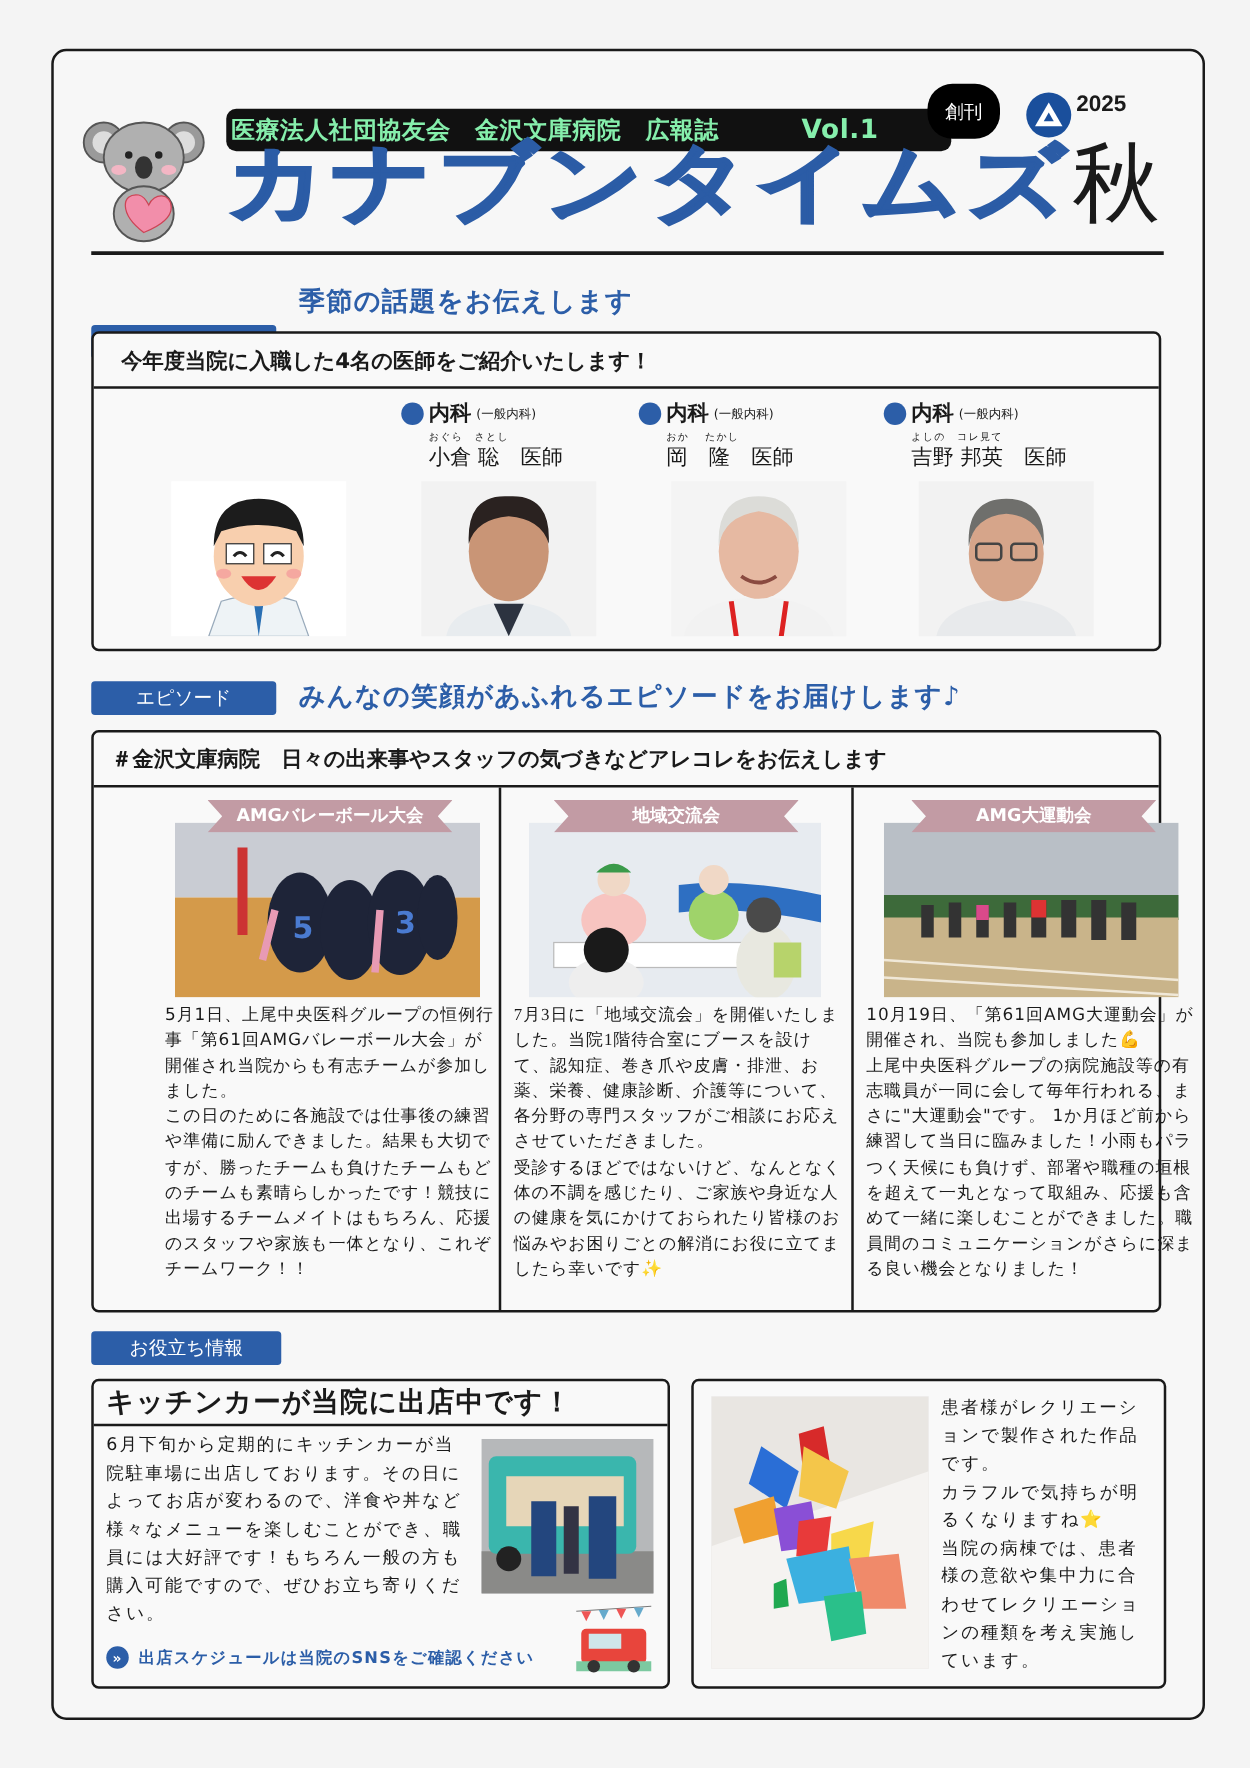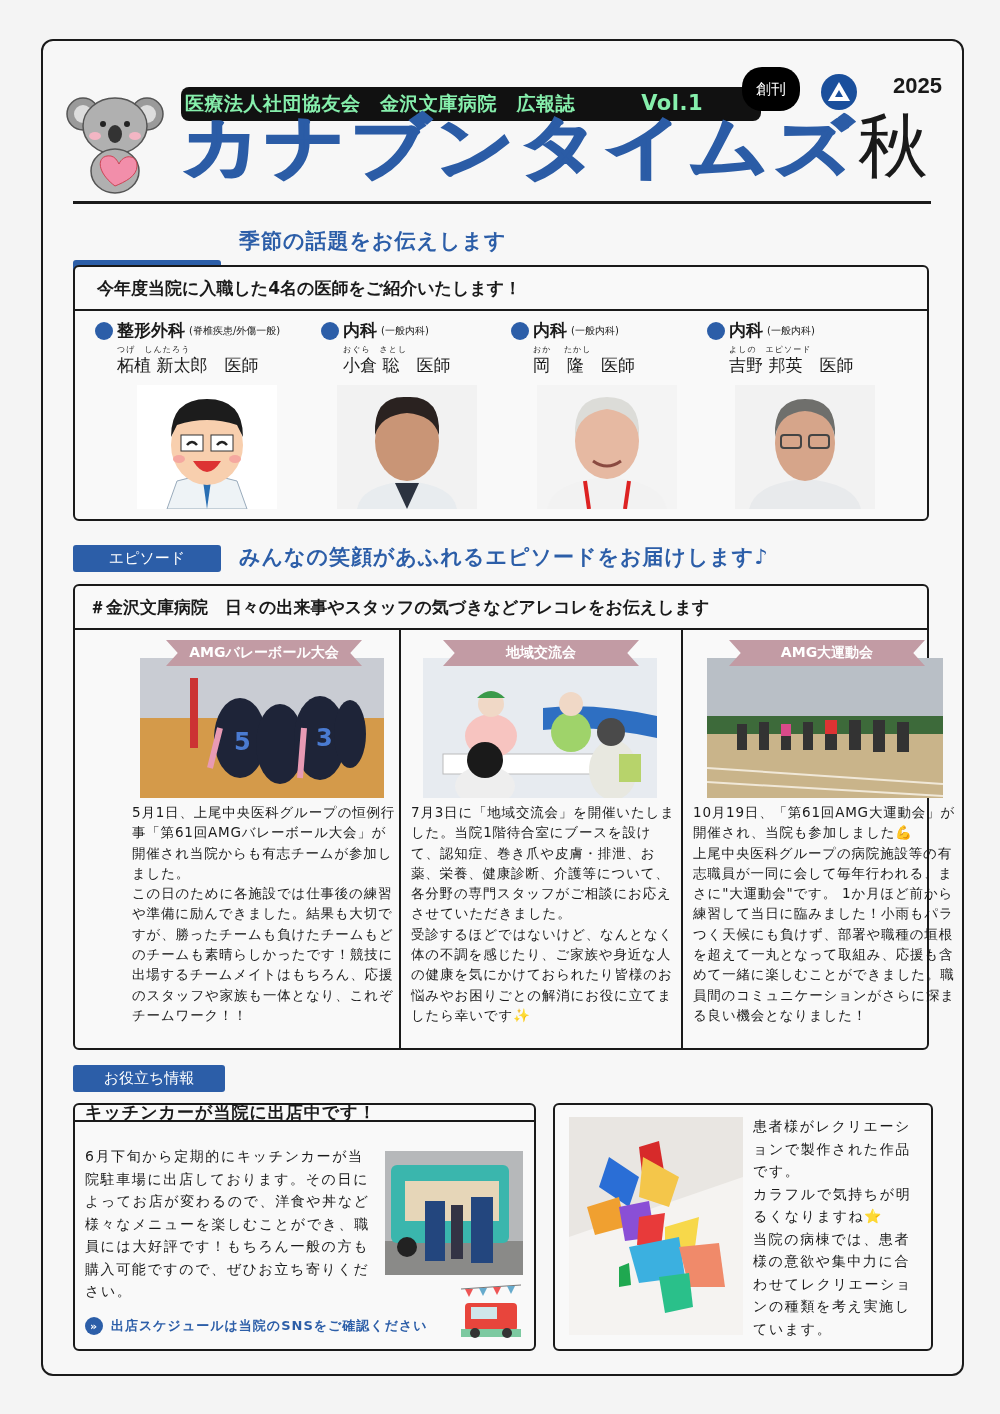--- a/index.html
+++ b/index.html
@@ -5,21 +5,21 @@
   * { box-sizing: border-box; margin: 0; padding: 0; }
   html, body { width: 1000px; height: 1414px; background: #f4f4f4; font-family: "DejaVu Sans", sans-serif; color: #1a1a1a; overflow: hidden; }
   .page { position: absolute; left: 41px; top: 39px; width: 923px; height: 1337px; border: 2.5px solid #1a1a1a; border-radius: 12px; background: #f7f7f7; }
   .abs { position: absolute; }
 
   
   .masthead-bar { left: 138px; top: 46px; width: 580px; height: 34px; background: #111; border-radius: 8px; color: #86efac; font-size: 19px; font-weight: bold; display: flex; align-items: center; padding-left: 4px; letter-spacing: 0.5px; }
   .masthead-bar .vol { position: absolute; right: 58px; top: 4px; font-size: 21px; font-weight: bold; }
   .badge-first { left: 699px; top: 26px; width: 58px; height: 44px; background: #000000; border-radius: 20px; color: #fff; font-size: 15px; display: flex; align-items: center; justify-content: center; }
   .logo-mark { left: 778px; top: 33px; width: 36px; height: 36px; border-radius: 50%; background: #1a4f9c; display: flex; align-items: center; justify-content: center; }
-  .year { left: 850px; top: 32px; font-size: 22px; font-weight: bold; font-family: "Liberation Sans", sans-serif; }
+  .year { left: 818px; top: 32px; font-size: 18px; font-weight: bold; font-family: "Liberation Sans", sans-serif; }
   .season { left: 815px; top: 70px; font-size: 70px; font-family: "DejaVu Serif", serif; line-height: 1; }
   .title-main { left: 138px; top: 72px; font-size: 68px; font-weight: 900; color: #2b5ca6; letter-spacing: 4px; line-height: 1; font-family: "DejaVu Sans", sans-serif; -webkit-text-stroke: 2px #2b5ca6; transform: scaleX(1.15); transform-origin: left; }
   .koala { left: 22px; top: 45px; width: 100px; height: 110px; }
   .header-rule { left: 30px; top: 160px; width: 858px; height: 3px; background: #1a1a1a; }
 
   
   .sec-tag { background: #2c5ea8; color: #fff; font-size: 15px; height: 27px; border-radius: 3px; display: flex; align-items: center; justify-content: center; }
   .sec-lead { color: #2c5ea8; font-size: 21px; font-weight: bold; letter-spacing: 1px; }
 
   .box { border: 2.5px solid #1a1a1a; border-radius: 6px; background: #f9f9f9; }
@@ -81,29 +81,20 @@
   <div class="abs season">秋</div>
   <div class="abs title-main">カナブンタイムズ</div>
   <div class="abs header-rule"></div>
 
   <div class="abs sec-tag" style="left:30px;top:188px;width:148px;margin-top:31px;">季節の話題</div>
   <div class="abs sec-lead" style="left:196px;top:186px;">季節の話題をお伝えします</div>
 
   <div class="abs box" style="left:30px;top:224px;width:856px;height:256px;">
     <div class="box-head" style="height:44px;">今年度当院に入職した4名の医師をご紹介いたします！</div>
 
-    <div class="doc" style="left:20px;">
-      <div class="dept">
-          <span class="dot"></span>
-          <span>整形外科</span>
-          <span class="sub">(脊椎疾患/外傷一般)</span>
-        </div>
-      <div class="ruby">つげ　しんたろう</div>
-      <div class="name">柘植 新太郎　医師</div>
-    </div>
     <div class="doc" style="left:246px;">
       <div class="dept">
           <span class="dot"></span>
           <span>内科</span>
           <span class="sub">(一般内科)</span>
         </div>
       <div class="ruby">おぐら　さとし</div>
       <div class="name">小倉 聡　医師</div>
     </div>
     <div class="doc" style="left:436px;">
@@ -114,21 +105,21 @@
         </div>
       <div class="ruby">おか　 たかし</div>
       <div class="name">岡　隆　医師</div>
     </div>
     <div class="doc" style="left:632px;">
       <div class="dept">
           <span class="dot"></span>
           <span>内科</span>
           <span class="sub">(一般内科)</span>
         </div>
-      <div class="ruby">よしの　エピソード</div>
+      <div class="ruby">よしの　コレ見て</div>
       <div class="name">吉野 邦英　医師</div>
     </div>
 
     <div class="doc-photo" style="left:62px;">
       <svg width="140" height="124" viewBox="0 0 140 124">
         <path d="M30 124 L40 96 Q70 86 100 96 L110 124Z" fill="#eef3f6" stroke="#9ab"></path>
         <path d="M66 96 L70 124 L74 96Z" fill="#2a6fb3"></path>
         <ellipse cx="70" cy="60" rx="36" ry="40" fill="#f8cfae"></ellipse>
         <path d="M34 52 Q34 14 70 14 Q106 14 106 52 L100 40 Q70 30 40 40Z" fill="#1c1c1c"></path>
         <rect x="44" y="50" width="22" height="16" fill="#fff" stroke="#333"></rect>
@@ -207,21 +198,21 @@
             <path d="M54 40 Q68 26 82 40Z" fill="#3a9a4a"></path>
           <ellipse cx="148" cy="74" rx="20" ry="20" fill="#9fd36a"></ellipse>
             <circle cx="148" cy="46" r="12" fill="#f0d8c6"></circle>
           <ellipse cx="62" cy="128" rx="30" ry="20" fill="#eee"></ellipse>
             <circle cx="62" cy="102" r="18" fill="#1a1a1a"></circle>
           <ellipse cx="190" cy="112" rx="24" ry="30" fill="#e8e8e0"></ellipse>
             <circle cx="188" cy="74" r="14" fill="#4a4a4a"></circle>
           <rect x="196" y="96" width="22" height="28" fill="#b7d36b"></rect>
         </svg>
       </div>
-      <div class="ep-text" style="width:264px;">7月3日に「地域交流会」を開催いたしました。当院1階待合室にブースを設けて、認知症、巻き爪や皮膚・排泄、お薬、栄養、健康診断、介護等について、各分野の専門スタッフがご相談にお応えさせていただきました。
+      <div class="ep-text" style="width:264px;font-family:Liberation Serif, serif;">7月3日に「地域交流会」を開催いたしました。当院1階待合室にブースを設けて、認知症、巻き爪や皮膚・排泄、お薬、栄養、健康診断、介護等について、各分野の専門スタッフがご相談にお応えさせていただきました。
 受診するほどではないけど、なんとなく体の不調を感じたり、ご家族や身近な人の健康を気にかけておられたり皆様のお悩みやお困りごとの解消にお役に立てましたら幸いです✨</div>
     </div>
 
     <div class="ep-col" style="left:566px;width:286px;">
       <div class="ribbon" style="left:46px;">AMG大運動会</div>
       <div class="ep-photo" style="left:24px;width:236px;">
         <svg width="236" height="140" viewBox="0 0 236 140">
           <rect width="236" height="70" fill="#b9bfc6"></rect>
             <rect y="58" width="236" height="20" fill="#3d6a3a"></rect>
           <rect y="76" width="236" height="64" fill="#c9b48a"></rect>
@@ -240,21 +231,21 @@
             <rect x="74" y="66" width="10" height="12" fill="#d94a8a"></rect>
         </svg>
       </div>
       <div class="ep-text" style="left:10px;width:268px;">10月19日、「第61回AMG大運動会」が開催され、当院も参加しました💪
 上尾中央医科グループの病院施設等の有志職員が一同に会して毎年行われる、まさに"大運動会"です。 1か月ほど前から練習して当日に臨みました！小雨もパラつく天候にも負けず、部署や職種の垣根を超えて一丸となって取組み、応援も含めて一緒に楽しむことができました。職員間のコミュニケーションがさらに深まる良い機会となりました！</div>
     </div>
   </div>
 
   <div class="abs sec-tag" style="left:30px;top:1024px;width:152px;">お役立ち情報</div>
   <div class="abs box" style="left:30px;top:1062px;width:463px;height:248px;">
-    <div class="box-head" style="height:17px;padding-left:10px;font-size:17px;letter-spacing:1px;">キッチンカーが当院に出店中です！</div>
+    <div class="box-head" style="height:36px;padding-left:10px;font-size:22px;letter-spacing:1px;">キッチンカーが当院に出店中です！</div>
     <div class="abs small-text" style="left:10px;top:40px;width:290px;">6月下旬から定期的にキッチンカーが当院駐車場に出店しております。その日によってお店が変わるので、洋食や丼など様々なメニューを楽しむことができ、職員には大好評です！もちろん一般の方も購入可能ですので、ぜひお立ち寄りください。</div>
     <div class="abs" style="left:310px;top:46px;width:138px;height:124px;overflow:hidden;">
       <svg width="138" height="124" viewBox="0 0 138 124">
         <rect width="138" height="124" fill="#b6b8ba"></rect>
           <rect y="90" width="138" height="34" fill="#8a8a88"></rect>
         <rect x="6" y="14" width="118" height="78" rx="6" fill="#3ab6ad"></rect>
           <rect x="20" y="30" width="94" height="40" fill="#e6d6b8"></rect>
         <circle cx="22" cy="96" r="10" fill="#222"></circle>
         <g fill="#23467e">
             <rect x="40" y="50" width="20" height="60"></rect>

